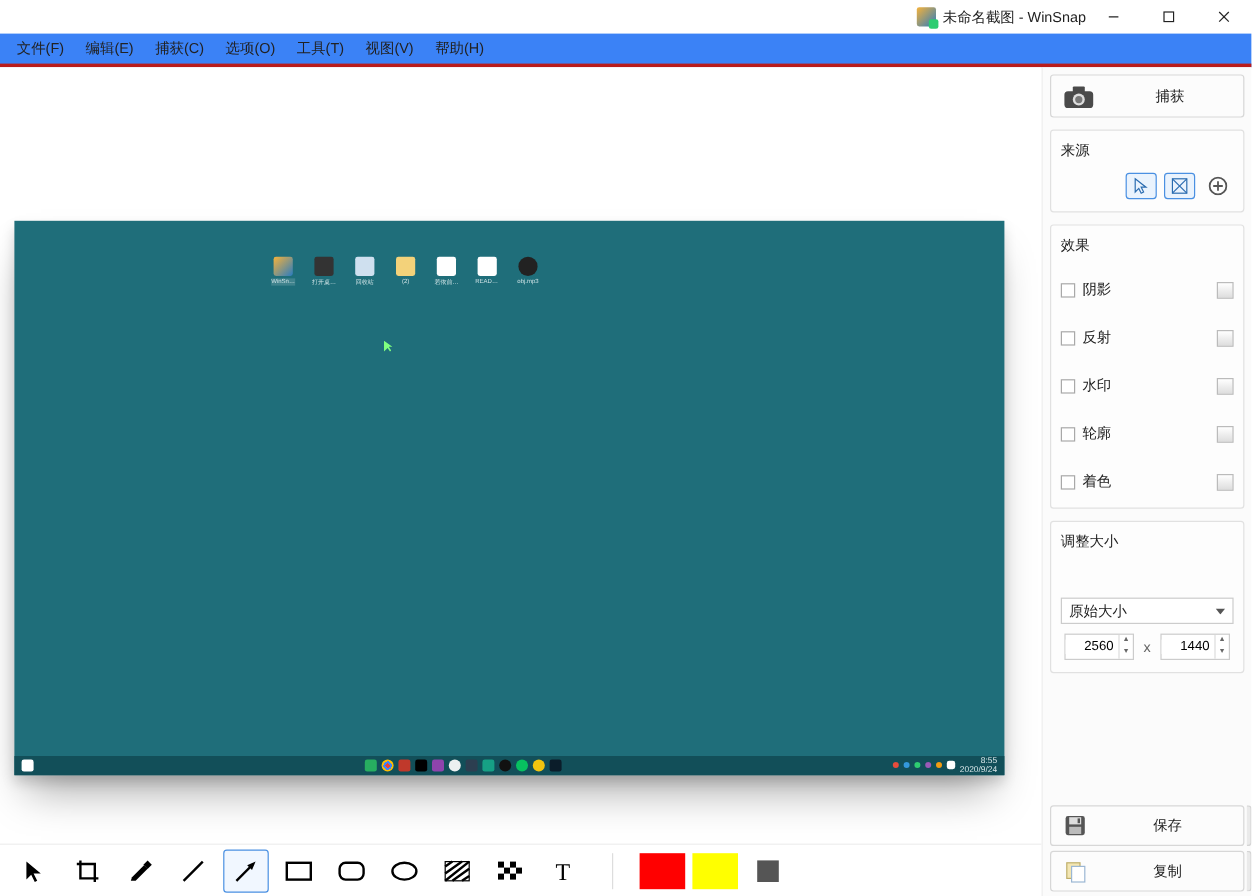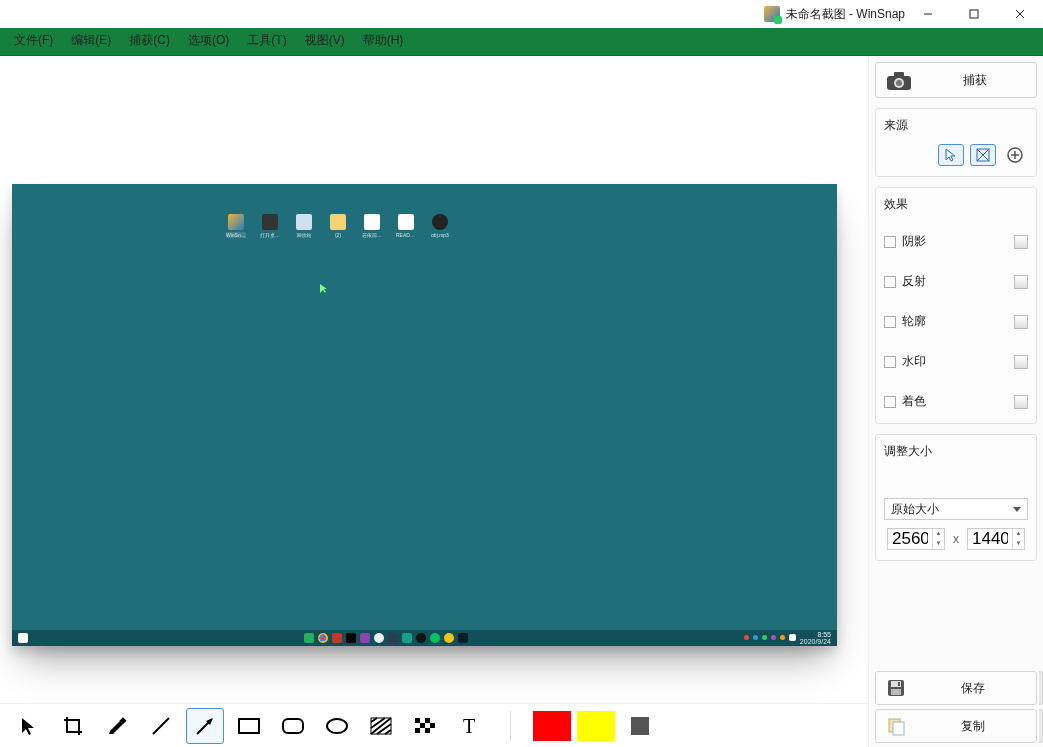--- a/index.html
+++ b/index.html
@@ -9,21 +9,21 @@
   
   .titlebar { height:28px; display:flex; align-items:center; justify-content:flex-end; padding:0 0 0 6px; background:#fff; }
   .titlebar .left { display:flex; align-items:center; gap:6px; }
   .titlebar .right { display:flex; height:100%; }
   .winbtn { width:46px; height:100%; display:flex; align-items:center; justify-content:center; }
   .title-text { font-size:12px; }
   .appicon { width:16px; height:16px; background:linear-gradient(135deg,#f6b23a,#2b7cc0); border-radius:2px; position:relative; }
   .appicon:after { content:""; position:absolute; right:-2px; bottom:-2px; width:8px; height:8px; background:#2ecc71; border-radius:2px; }
 
   
-  .menubar { height:28px; display:flex; align-items:flex-start; gap:2px; padding:0 6px; background:#15803d; border-bottom:1px solid #b91c1c; }
+  .menubar { height:28px; display:flex; align-items:center; gap:2px; padding:0 6px; background:#3b82f6; border-bottom:3px solid #b91c1c; }
   .menubar .item { padding:4px 8px; border-radius:3px; }
 
   
   .body { flex:1; display:flex; min-height:0; }
   .canvas-area { flex:1; background:#fff; display:flex; flex-direction:column; }
   .canvas-scroll { flex:1; overflow:auto; padding:12px; display:flex; align-items:center; justify-content:flex-start; }
   .shot {
     width:825px; height:462px; background:#1f6e7a;
     box-shadow:0 22px 34px -10px rgba(0,0,0,0.35), 0 6px 10px rgba(0,0,0,0.15);
     position:relative; margin-top:70px;
@@ -52,21 +52,21 @@
   .src-row .caret { margin-left:auto; }
   .iconbar { display:flex; gap:6px; justify-content:flex-end; margin-top:10px; }
   .toggle { width:26px; height:22px; border:1px solid #c8c8c8; border-radius:3px; display:flex; align-items:center; justify-content:center; background:#fff; }
   .toggle.active { border-color:#4a90e2; background:#eaf3fd; }
   .toggle.plain { border-color:transparent; background:transparent; }
 
   .fx-row { display:flex; align-items:center; gap:6px; padding:3px 0;margin-top:17px; }
   .chk { width:12px; height:12px; border:1px solid #a9a9a9; background:#fff; }
   .tinyicon { width:14px; height:14px; background:linear-gradient(#fff,#ddd); border:1px solid #bbb; margin-left:auto; }
 
-  .sizebox select, .sizebox input { font-family:inherit; font-size:17px; }
+  .sizebox select, .sizebox input { font-family:inherit; font-size:11px; }
   .size-select { width:100%; height:22px; border:1px solid #ccc; background:#fff; padding:0 4px;margin-top:38px; }
   .dims { display:flex; align-items:center; gap:8px; margin-top:8px; justify-content:center; }
   .spin { display:flex; align-items:center; border:1px solid #ccc; height:22px; background:#fff; }
   .spin input { width:44px; border:none; text-align:right; padding:0 4px; outline:none; }
   .spin .arrows { width:12px; height:100%; display:flex; flex-direction:column; border-left:1px solid #ddd; }
   .spin .arrows span { flex:1; font-size:6px; text-align:center; line-height:9px; color:#666; }
   .dim-x { color:#666; }
 
   .spacer { flex:1; }
   .save-btns { display:flex; flex-direction:column; gap:4px; margin-bottom:4px; position:relative; }
@@ -318,26 +318,26 @@
           <span>阴影</span>
           <span class="tinyicon"></span>
         </div>
         <div class="fx-row">
           <span class="chk"></span>
           <span>反射</span>
           <span class="tinyicon"></span>
         </div>
         <div class="fx-row">
           <span class="chk"></span>
-          <span>轮廓</span>
+          <span>水印</span>
           <span class="tinyicon"></span>
         </div>
         <div class="fx-row">
           <span class="chk"></span>
-          <span>水印</span>
+          <span>轮廓</span>
           <span class="tinyicon"></span>
         </div>
         <div class="fx-row">
           <span class="chk"></span>
           <span>着色</span>
           <span class="tinyicon"></span>
         </div>
       </div>
 
       <div class="panel sizebox">

